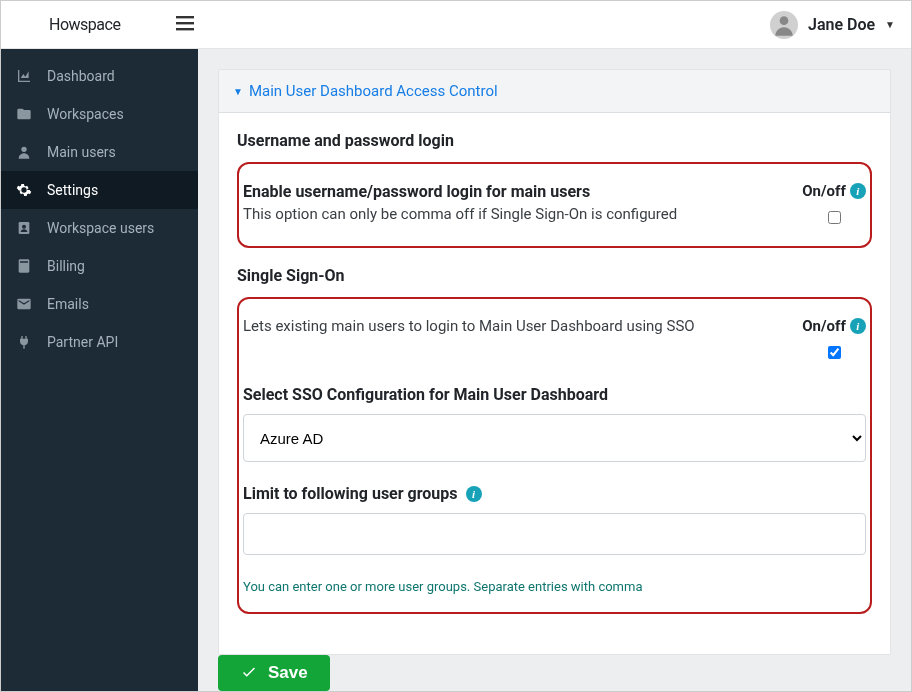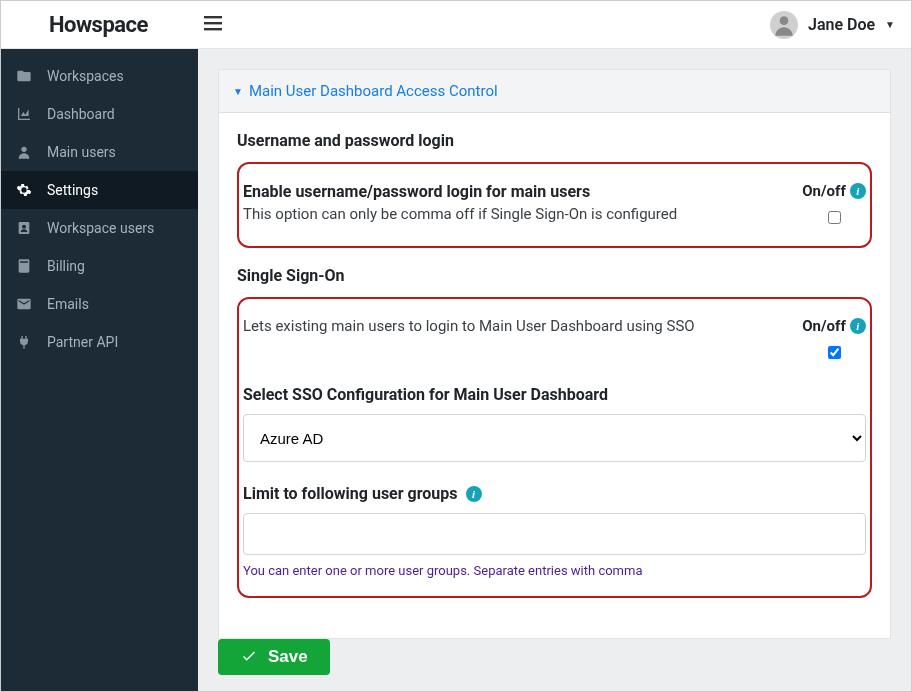--- a/index.html
+++ b/index.html
@@ -1,21 +1,21 @@
 <!DOCTYPE html>
 <html><head>
 <meta charset="utf-8">
 <style>
 * { box-sizing: border-box; margin: 0; padding: 0; }
 body { font-family: -apple-system, BlinkMacSystemFont, "Segoe UI", Roboto, Helvetica, Arial, sans-serif; font-size: 15px; color: #212529; background: #fff; }
 .frame { width: 912px; height: 692px; border: 1px solid #ccc; position: relative; overflow: hidden; }
 
 
 .header { height: 48px; display: flex; align-items: center; padding: 0 16px; border-bottom: 1px solid #e5e5e5; background: #fff; }
-.logo { font-weight: 700; font-size: 22px; letter-spacing: -0.5px; margin-left: 32px; }
+.logo { font-weight: 400; font-size: 16px; letter-spacing: -0.5px; margin-left: 32px; }
 .hamburger { margin-left: 56px; cursor: pointer; }
 .spacer { flex: 1; }
 .user-area { display: flex; align-items: center; gap: 10px; cursor: pointer; }
 .avatar { width: 28px; height: 28px; border-radius: 50%; background: #d0d0d0; display: flex; align-items: center; justify-content: center; }
 .avatar svg { width: 26px; height: 26px; fill: #888; }
 .caret { font-size: 10px; color: #333; }
 
 
 .body { display: flex; height: calc(100% - 48px); }
 .sidebar { width: 197px; background: #1c2b36; color: #a5b2bb; padding-top: 8px; flex-shrink: 0; }
@@ -36,21 +36,21 @@
 .card-left { flex: 1; }
 .card-right { text-align: center; min-width: 64px; }
 .opt-title { font-weight: 700; font-size: 16px; margin-bottom: 4px; }
 .opt-desc { font-size: 15px; color: #3a3f44; }
 .onoff { font-weight: 700; font-size: 15px; display: inline-flex; align-items: center; gap: 4px; }
 .info-icon { display:inline-flex; width: 16px; height: 16px; border-radius: 50%; background: #17a2b8; color: #fff; align-items: center; justify-content: center; font-size: 11px; font-weight: 700; font-style: italic; font-family: Georgia, serif; }
 .chk { margin-top: 10px; }
 .field-label { font-weight: 700; font-size: 16px; margin-top: 22px; margin-bottom: 10px; display: flex; align-items: center; gap: 8px;}
 .select { width: 100%; height: 48px; border: 1px solid #ced4da; border-radius: 4px; padding: 0 12px; font-size: 15px; background: #fff; }
 .text-input { width: 100%; height: 42px; border: 1px solid #ced4da; border-radius: 4px; padding: 0 12px; font-size: 15px; }
-.helper { font-size: 13px; color: #4c1d95; margin-top: 8px; }
+.helper { font-size: 13px; color: #0f766e; margin-top: 24px; }
 .save-btn { background: #13a538; color: #fff; border: none; border-radius: 4px; padding: 8px 22px; font-size: 17px; font-weight: 600; display: inline-flex; align-items: center; gap: 10px; cursor: pointer; }
 .save-btn svg { width: 18px; height: 18px; fill: #fff; }
 </style>
 </head>
 <body>
 
 <div class="frame">
 
   <div class="header">
     <div class="logo">Howspace</div>
@@ -72,32 +72,32 @@
       <span style="font-weight:600;font-size:16px;">Jane Doe</span>
       <span class="caret">▼</span>
     </div>
   </div>
 
   <div class="body">
     <div class="sidebar" id="sidebar">
         <div class="side-item">
           <span class="side-icon">
             <svg viewBox="0 0 24 24">
+              <path d="M3 3v18h18v-2H5V3H3zm4 12l4-6 3 4 5-8v10H7z"></path>
+            </svg>
+          </span>
+          <span>Dashboard</span>
+        </div>
+        <div class="side-item">
+          <span class="side-icon">
+            <svg viewBox="0 0 24 24">
               <path d="M20 6h-8l-2-2H4a2 2 0 00-2 2v12a2 2 0 002 2h16a2 2 0 002-2V8a2 2 0 00-2-2z"></path>
             </svg>
           </span>
           <span>Workspaces</span>
-        </div>
-        <div class="side-item">
-          <span class="side-icon">
-            <svg viewBox="0 0 24 24">
-              <path d="M3 3v18h18v-2H5V3H3zm4 12l4-6 3 4 5-8v10H7z"></path>
-            </svg>
-          </span>
-          <span>Dashboard</span>
         </div>
         <div class="side-item">
           <span class="side-icon">
             <svg viewBox="0 0 24 24">
               <circle cx="12" cy="8" r="4"></circle>
               <path d="M4 22c0-4.4 3.6-8 8-8s8 3.6 8 8"></path>
             </svg>
           </span>
           <span>Main users</span>
         </div>

